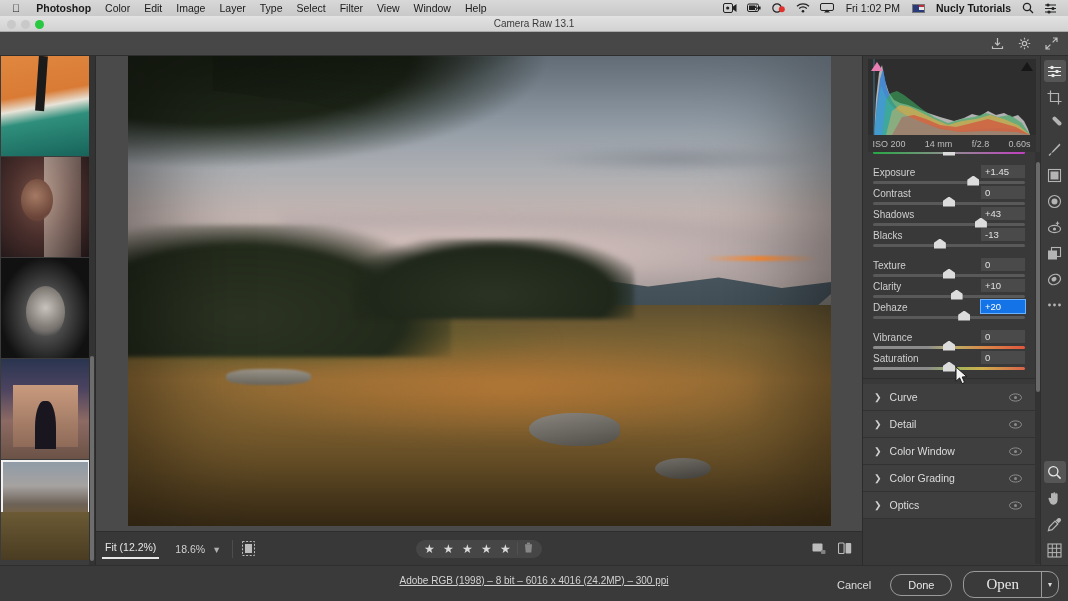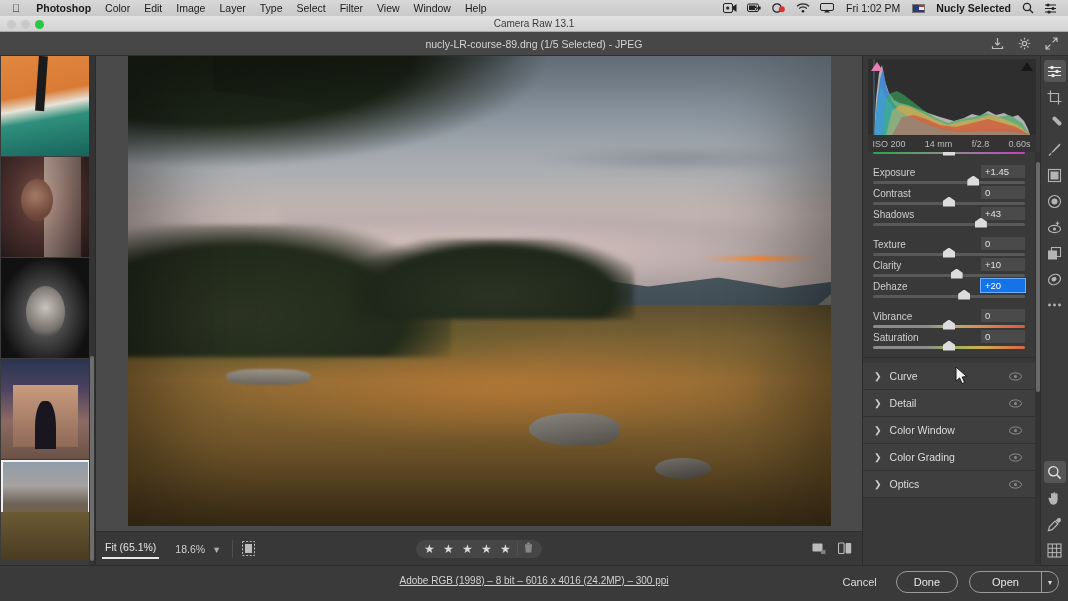--- a/index.html
+++ b/index.html
@@ -355,21 +355,21 @@
     color: #dcdcdc; font-size: 11px; padding: 4px 8px; cursor: pointer;
   }
   .btn-pill {
     color: #e8e8e8; font-size: 11px; padding: 4px 17px; cursor: pointer;
     border: 1px solid #9a9a9a; border-radius: 11px; background: transparent;
   }
   .btn-split {
     display: flex; align-items: stretch;
     border: 1px solid #9a9a9a; border-radius: 11px; overflow: hidden;
   }
-  .btn-split .m { color: #e8e8e8; font-size: 11px; padding: 4px 22px; cursor: pointer; }
+  .btn-split .m { color: #e8e8e8; font-size: 15px; padding: 4px 22px; cursor: pointer; font-family: Liberation Serif, serif; }
   .btn-split .d {
     border-left: 1px solid #9a9a9a; padding: 4px 6px; color: #dcdcdc;
     font-size: 8px; display: flex; align-items: center; cursor: pointer;
   }
 
   .cursor { position: absolute; left: 955px; top: 366px; pointer-events: none; z-index: 90; }
 </style>
 </head>
 <body>
 
@@ -421,21 +421,21 @@
     <span class="ri">
       <svg width="14" height="10" viewBox="0 0 14 10">
           <rect x="0.5" y="0.5" width="13" height="7" rx="1.5" fill="none" stroke="#222"></rect>
           <path d="M7 6.4 L10 9.6 L4 9.6 Z" fill="#222"></path>
         </svg>
     </span>
     <span class="mb-time">Fri 1:02 PM</span>
     <span class="ri">
         <span class="flagicon"></span>
       </span>
-    <span class="mb-user">Nucly Selected</span>
+    <span class="mb-user">Nucly Tutorials</span>
     <span class="ri">
       <svg width="12" height="12" viewBox="0 0 12 12">
           <circle cx="5" cy="5" r="3.6" fill="none" stroke="#222" stroke-width="1.3"></circle>
           <path d="M7.8 7.8 L11 11" stroke="#222" stroke-width="1.3"></path>
         </svg>
     </span>
     <span class="ri">
       <svg width="13" height="11" viewBox="0 0 13 11">
           <path d="M1 2h11M1 5.5h11M1 9h11" stroke="#222" stroke-width="1.2"></path>
           <circle cx="4" cy="2" r="1.6" fill="#222"></circle>
@@ -448,21 +448,20 @@
   <div class="winbar">
     <div class="traffic">
       <span class="dot r"></span>
       <span class="dot y"></span>
       <span class="dot g"></span>
     </div>
     <span>Camera Raw 13.1</span>
   </div>
 
   <div class="docbar">
-    <span>nucly-LR-course-89.dng (1/5 Selected)  -  JPEG</span>
     <div class="acts">
       <span class="ic">
         <svg width="13" height="13" viewBox="0 0 13 13">
             <path d="M6.5 1v7M4 5.6l2.5 2.6L9 5.6" fill="none" stroke="#d4d4d4" stroke-width="1.2"></path>
             <path d="M1.5 9.2v2.3h10V9.2" fill="none" stroke="#d4d4d4" stroke-width="1.2"></path>
           </svg>
       </span>
       <span class="ic">
         <svg width="13" height="13" viewBox="0 0 13 13">
             <circle cx="6.5" cy="6.5" r="2.2" fill="none" stroke="#d4d4d4" stroke-width="1.2"></circle>
@@ -509,21 +508,21 @@
       <div class="rock3"></div>
       <div class="rock1"></div>
       <div class="rock2"></div>
       <div class="canopy"></div>
       <div class="branch"></div>
       <div class="vig"></div>
     </div>
   </div>
 
   <div class="canvastools">
-    <span class="zoomfit">Fit (65.1%)</span>
+    <span class="zoomfit">Fit (12.2%)</span>
     <span class="zoompct">
       <span>18.6%</span>
       <span class="chev">▾</span>
     </span>
     <span class="sep-v"></span>
     <span class="tbicon">
       <svg width="13" height="15" viewBox="0 0 13 15">
           <rect x="0.5" y="0.5" width="12" height="14" fill="none" stroke="#cfcfcf" stroke-dasharray="2 1.6"></rect>
           <rect x="3" y="3" width="7" height="9" fill="#cfcfcf"></rect>
         </svg>
@@ -608,20 +607,27 @@
             <span class="shandle" style="left:50%"></span>
           </span>
         </div>
         <div class="srow">
           <span class="lab">Shadows</span>
           <span class="sval">+43</span>
           <span class="strack">
             <span class="shandle" style="left:71%"></span>
           </span>
         </div>
+        <div class="srow">
+          <span class="lab">Blacks</span>
+          <span class="sval">-13</span>
+          <span class="strack">
+            <span class="shandle" style="left:44%"></span>
+          </span>
+        </div>
 
         <div class="gap"></div>
 
         <div class="srow">
           <span class="lab">Texture</span>
           <span class="sval">0</span>
           <span class="strack">
             <span class="shandle" style="left:50%"></span>
           </span>
         </div>

